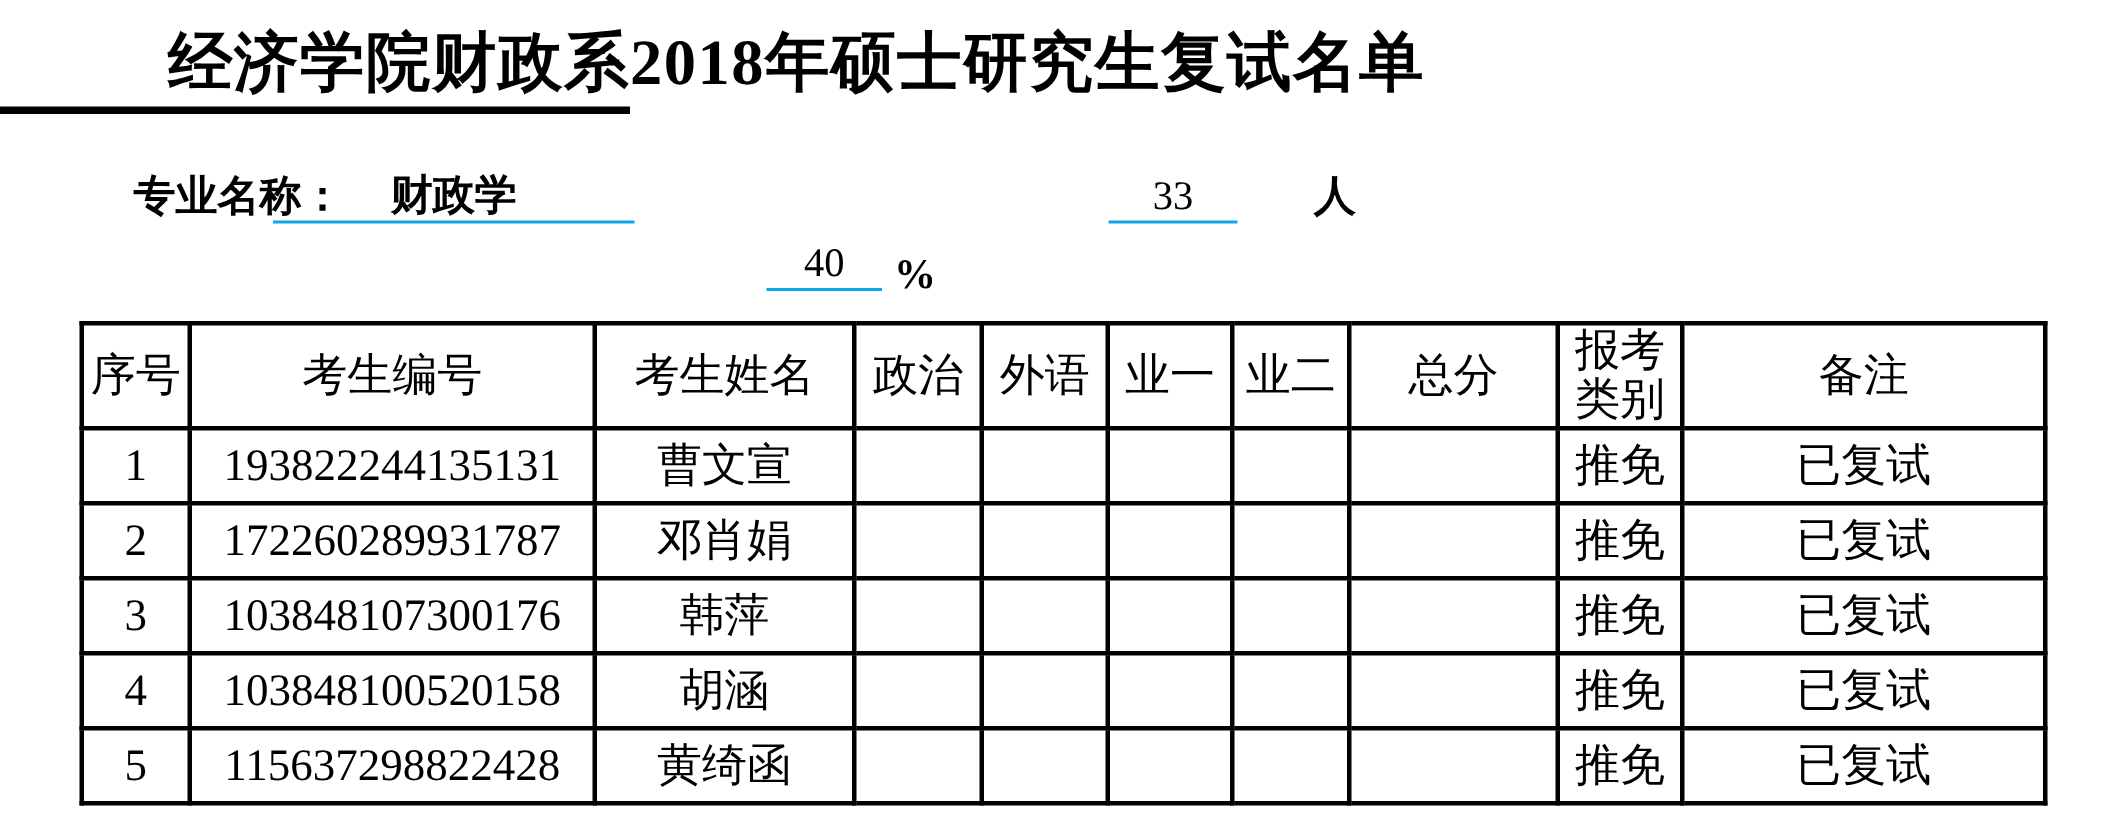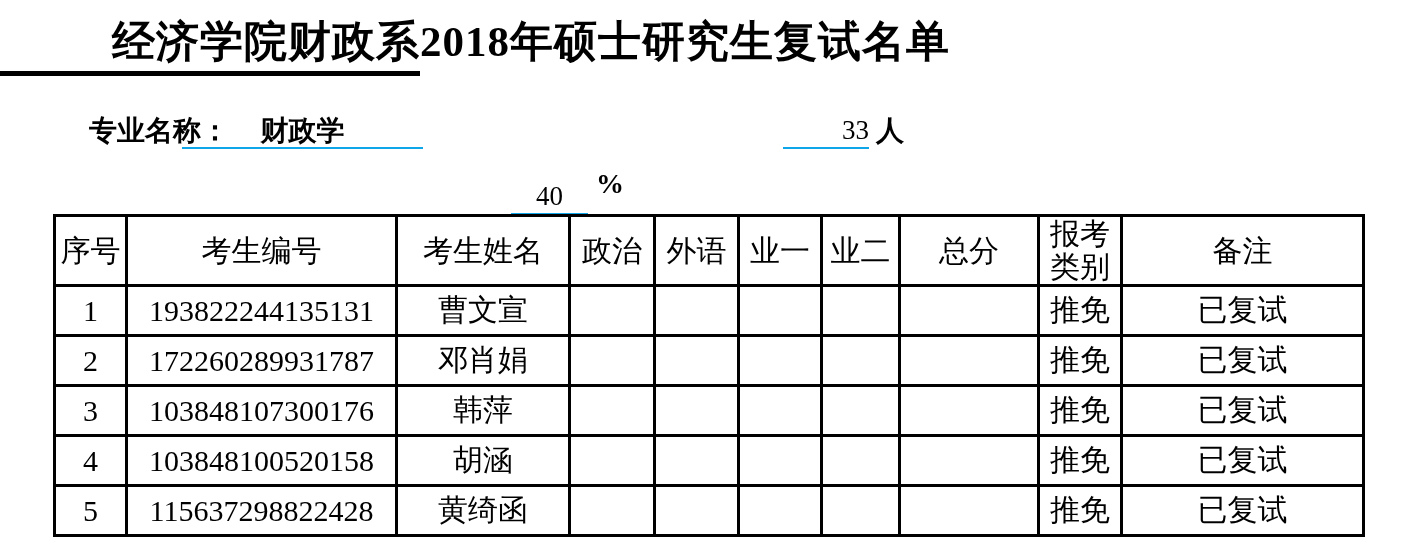--- a/index.html
+++ b/index.html
@@ -66,24 +66,24 @@
 
 <div class="page">
 
   <div class="title">
     <span class="u">经济学院财政系</span><span>2018年硕士研究生复试名单</span>
   </div>
 
   <span class="flabel" style="left:55px; top:112px;margin-left:34px;">专业名称：</span>
   <span class="blank cjk" style="left:182px; top:114px; width:241px;">财政学</span>
 
-  <span class="blank" style="left:783px; top:114px; width:86px;text-align:right;">33</span>
+  <span class="blank" style="left:739px; top:114px; width:86px;">33</span>
   <span class="flabel" style="left:876px; top:112px;">人</span>
 
-  <span class="blank" style="left:511px; top:180px; width:77px;">40</span>
+  <span class="blank" style="left:511px; top:159px; width:77px;">40</span>
   <span class="flabel" style="left:596px; top:168px;">%</span>
 
   <table class="roster">
     <colgroup>
       <col style="width:72px">
         <col style="width:270px">
         <col style="width:173px">
       <col style="width:85px">
         <col style="width:84px">
         <col style="width:83px">

